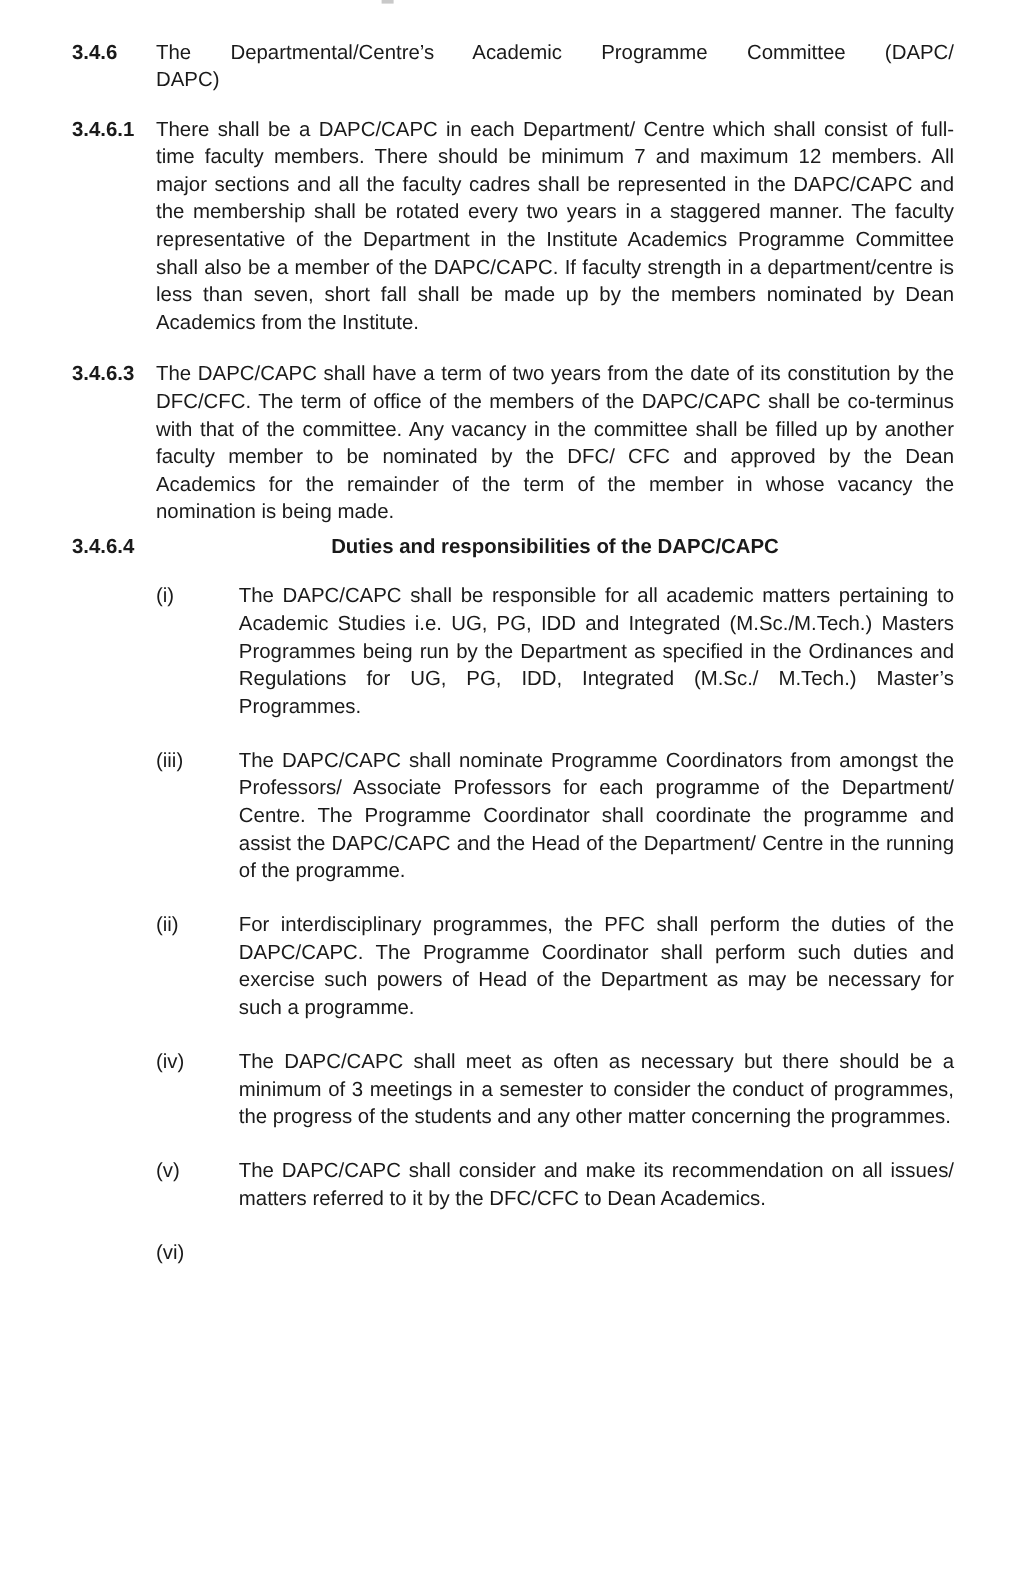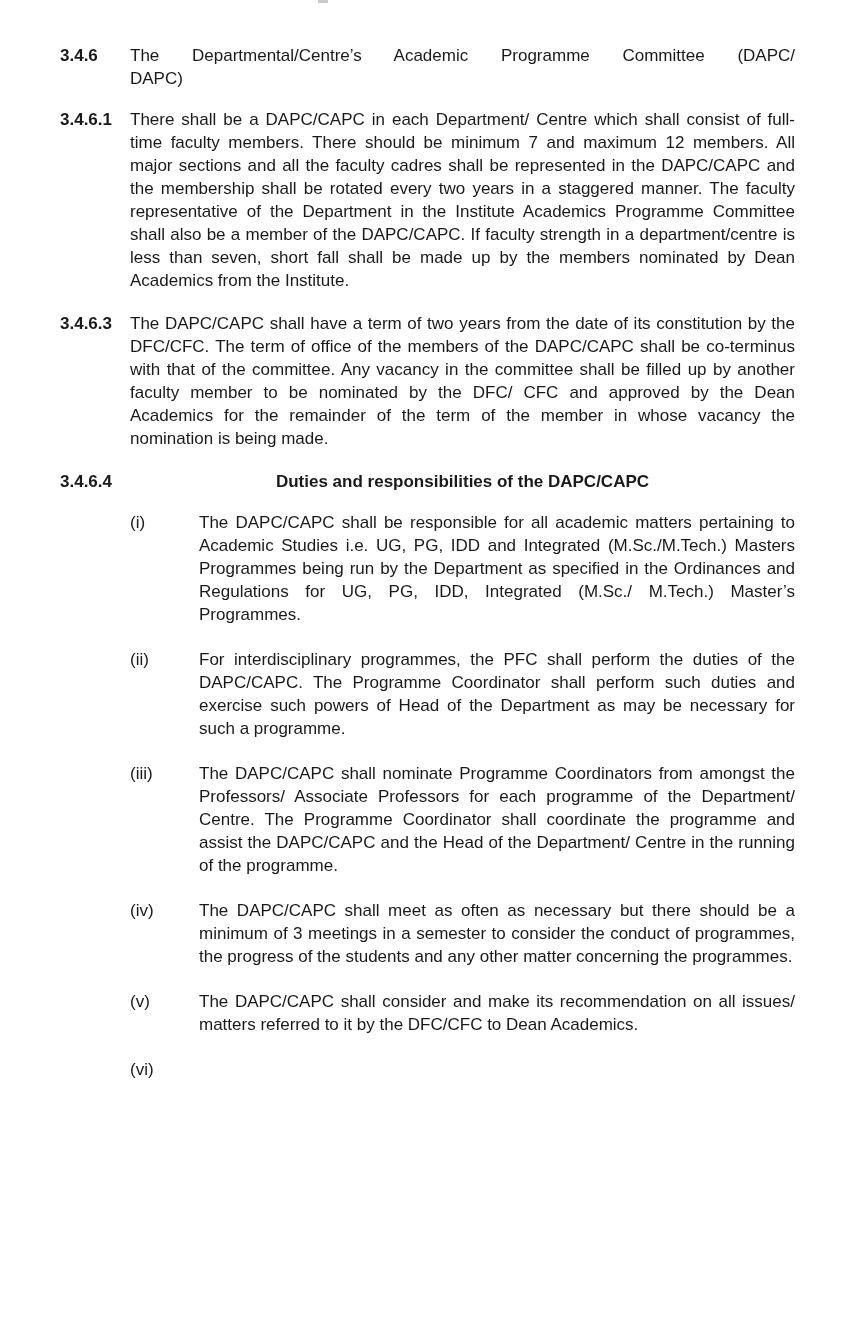--- a/index.html
+++ b/index.html
@@ -10,21 +10,21 @@
   .page {
     position: relative;
     width: 863px;
     height: 1320px;
     box-sizing: border-box;
     background: #ffffff;
     color: #1a1a1a;
     font-family: "Liberation Sans", "DejaVu Sans", sans-serif;
     font-size: 17px;
     line-height: 23px;
-    padding: 44px 68px 0 60px;
+    padding: 32px 68px 0 60px;
     overflow: hidden;
   }
   .artifact {
     position: absolute;
     top: 0;
     left: 318px;
     width: 10px;
     height: 3px;
     background: #c9c9c9;
   }
@@ -43,21 +43,21 @@
     margin: 0;
   }
   .heading { margin-bottom: 18px; }
   .heading .txt { font-weight: normal; }
   .heading .line1 {
     display: block;
     text-align: justify;
     text-align-last: justify;
   }
   .heading .line2 { display: block; }
-  .tight { margin-bottom: 20px; }
+  .tight { margin-bottom: 6px; }
   .subheading { margin-bottom: 18px; }
   .subheading .txt {
     font-weight: bold;
     text-align: center;
   }
   .duties-list {
     list-style: none;
     margin: 0;
     padding: 0 0 0 70px;
   }
@@ -105,26 +105,26 @@
     <span class="num">3.4.6.4</span>
     <h2 class="txt" style="font-size:17px;">Duties and responsibilities of the DAPC/CAPC</h2>
   </section>
 
   <ol class="duties-list">
     <li>
       <span class="marker">(i)</span>
       <p class="itext">The DAPC/CAPC shall be responsible for all academic matters pertaining to Academic Studies i.e. UG, PG, IDD and Integrated (M.Sc./M.Tech.) Masters Programmes being run by the Department as specified in the Ordinances and Regulations for UG, PG, IDD, Integrated  (M.Sc./ M.Tech.) Master’s Programmes.</p>
     </li>
     <li>
+      <span class="marker">(iii)</span>
+      <p class="itext">The DAPC/CAPC shall nominate Programme Coordinators from amongst the Professors/ Associate Professors for each programme of the Department/ Centre. The Programme Coordinator shall coordinate the programme and assist the DAPC/CAPC and the Head of the Department/ Centre in the running of the programme.</p>
+    </li>
+    <li>
       <span class="marker">(ii)</span>
       <p class="itext">For interdisciplinary programmes, the PFC shall perform the duties of the DAPC/CAPC. The Programme Coordinator shall perform such duties and exercise such powers of Head of the Department as may be necessary for such a programme.</p>
-    </li>
-    <li>
-      <span class="marker">(iii)</span>
-      <p class="itext">The DAPC/CAPC shall nominate Programme Coordinators from amongst the Professors/ Associate Professors for each programme of the Department/ Centre. The Programme Coordinator shall coordinate the programme and assist the DAPC/CAPC and the Head of the Department/ Centre in the running of the programme.</p>
     </li>
     <li>
       <span class="marker">(iv)</span>
       <p class="itext">The DAPC/CAPC shall meet as often as necessary but there should be a minimum of 3 meetings in a semester to consider the conduct of programmes, the progress of the students and any other matter concerning the programmes.</p>
     </li>
     <li>
       <span class="marker">(v)</span>
       <p class="itext">The DAPC/CAPC shall consider and make its recommendation on all issues/ matters referred to it by the DFC/CFC to Dean Academics.</p>
     </li>
     <li>

